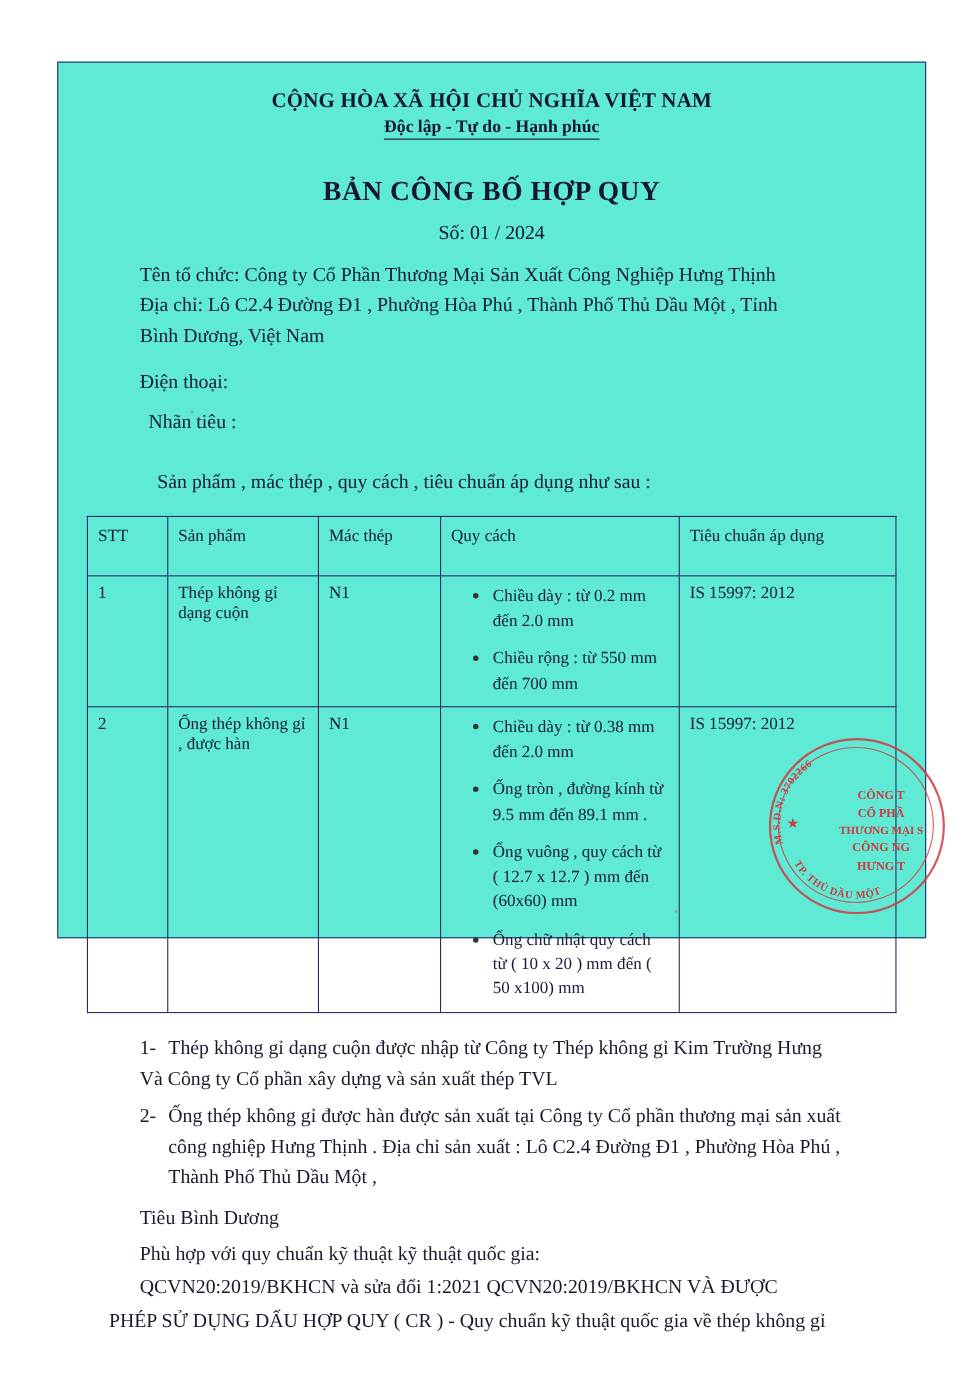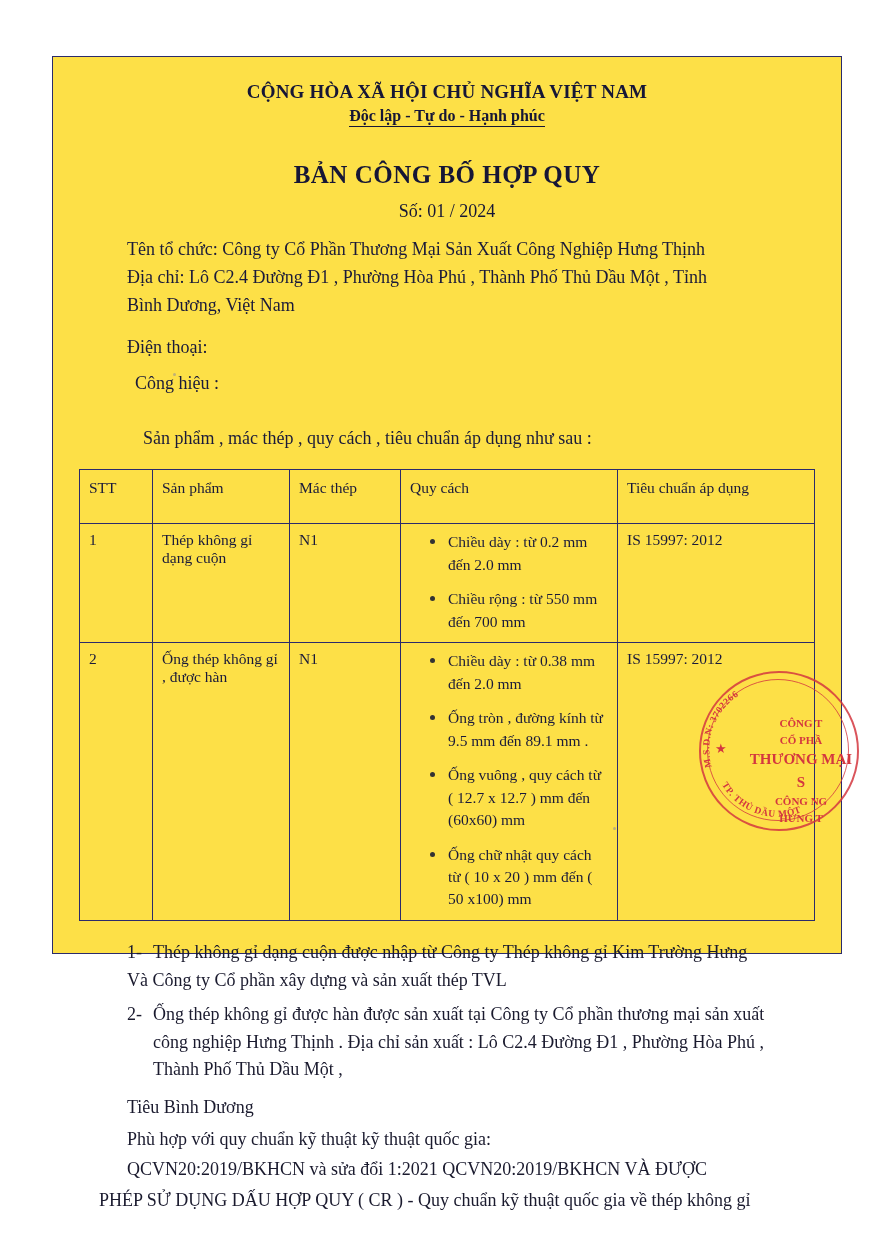--- a/index.html
+++ b/index.html
@@ -13,24 +13,24 @@
     font-family: "Liberation Serif", serif;
     color: #1a1a2e;
     position: relative;
     overflow: hidden;
   }
   .page {
     position: absolute;
     left: 52px;
     top: 56px;
     width: 790px;
-    height: 898px;
+    height: 797px;
     border: 1px solid #2b2b6b;
     box-sizing: border-box;
-    background: #fde047;
+    background: #5eead4;
   }
   .inner {
     padding: 18px 26px 10px 26px;
     box-sizing: border-box;
     height: 100%;
   }
   .center { text-align: center; }
   .nat-title {
     font-weight: bold;
     font-size: 19px;
@@ -218,21 +218,21 @@
       <div><span class="nat-sub">Độc lập - Tự do - Hạnh phúc</span></div>
       <div class="doc-title">BẢN CÔNG BỐ HỢP QUY</div>
       <div class="doc-number">Số: 01 / 2024</div>
     </div>
 
     <div class="block body-text indent-1">Tên tổ chức: Công ty Cổ Phần Thương Mại Sản Xuất Công Nghiệp Hưng Thịnh</div>
     <div class="body-text indent-1">Địa chỉ: Lô C2.4 Đường Đ1 , Phường Hòa Phú , Thành Phố Thủ Dầu Một , Tỉnh</div>
     <div class="body-text indent-1">Bình Dương, Việt Nam</div>
     <div class="block body-text indent-1">Điện thoại:</div>
 
-    <div class="body-text indent-2" style="margin-top:8px;">Công hiệu :</div>
+    <div class="body-text indent-2" style="margin-top:8px;">Nhãn tiêu :</div>
     <div class="body-text indent-3" style="margin-top:28px;">Sản phẩm , mác thép , quy cách , tiêu chuẩn áp dụng như sau :</div>
 
     <table class="spec">
       <thead>
         <tr>
           <th class="col-stt">STT</th>
           <th class="col-prod">Sản phẩm</th>
           <th class="col-mac">Mác thép</th>
           <th class="col-quy">Quy cách</th>
           <th class="col-std">Tiêu chuẩn áp dụng</th>
@@ -301,21 +301,21 @@
       <text>
         <textPath href="#arcTop" startOffset="4%">M.S.D.N: 3702266</textPath>
       </text>
       <text>
         <textPath href="#arcBot" startOffset="2%">TP. THỦ DẦU MỘT</textPath>
       </text>
     </svg>
     <div class="core">
       <div>CÔNG T</div>
       <div>CỔ PHẦ</div>
-      <div style="font-size:15px;">THƯƠNG MẠI S</div>
+      <div style="font-size:10px;">THƯƠNG MẠI S</div>
       <div>CÔNG NG</div>
       <div>HƯNG T</div>
     </div>
   </div>
 
   <div class="dot-artifact" style="left:120px; top:316px; width:3px; height:3px;"></div>
   <div class="dot-artifact" style="left:560px; top:770px; width:3px; height:3px;"></div>
 </div>
 
 </body></html>

